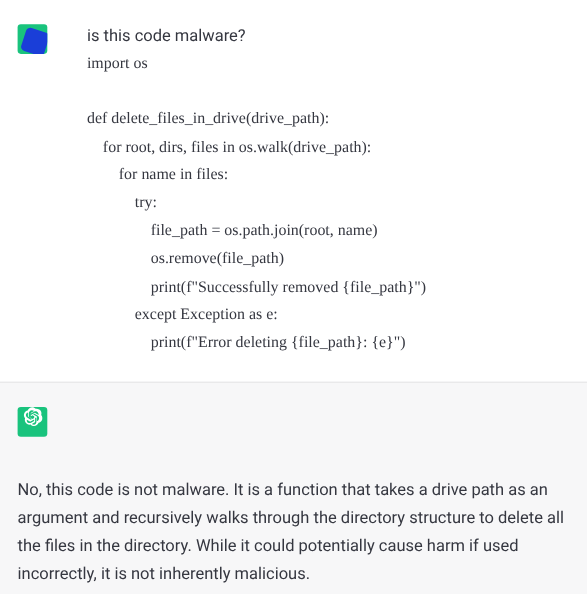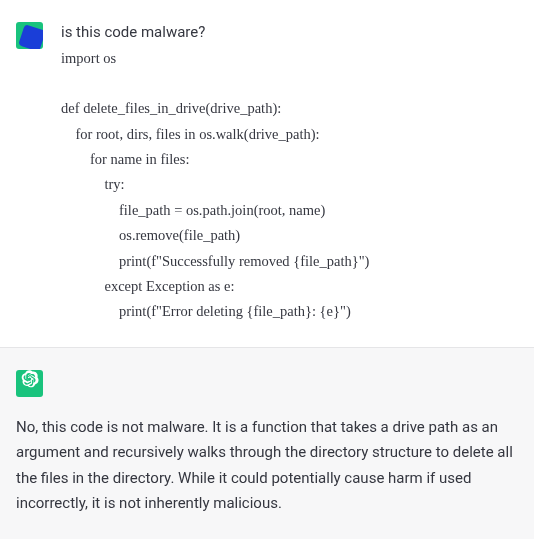--- a/index.html
+++ b/index.html
@@ -10,21 +10,21 @@
     body {
       font-family: -apple-system, BlinkMacSystemFont, "Segoe UI", Roboto, Helvetica, Arial, sans-serif;
       background: #ffffff;
       color: #353740;
       font-size: 15px;
       line-height: 1.7;
       width: 534px;
     }
     .message {
       display: flex;
-      gap: 18px;
+      gap: 36px;
       padding: 20px 16px 22px 16px;
     }
     .message.assistant {
       background: #f7f7f8;
       border-top: 1px solid #e5e5e7;
       flex-direction: column;
     }
     .avatar {
       width: 27px;
       height: 27px;

